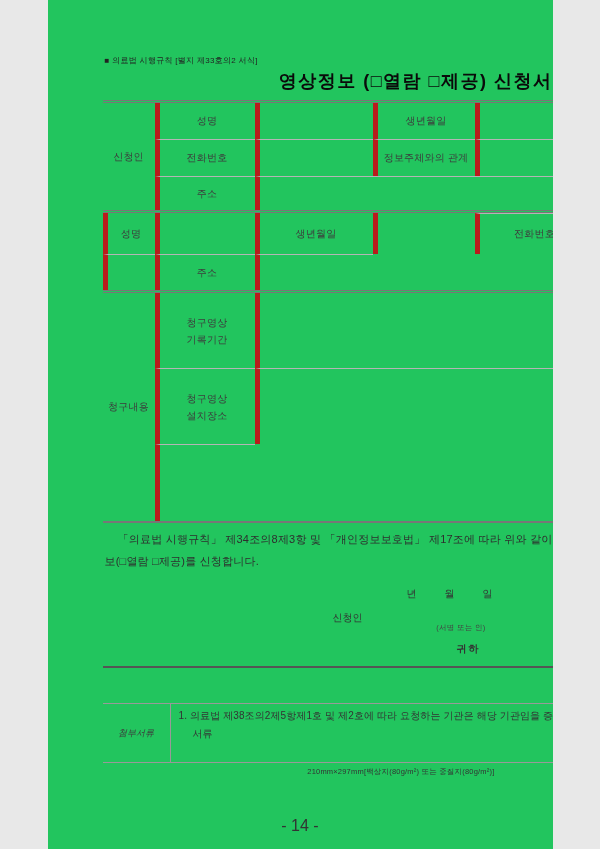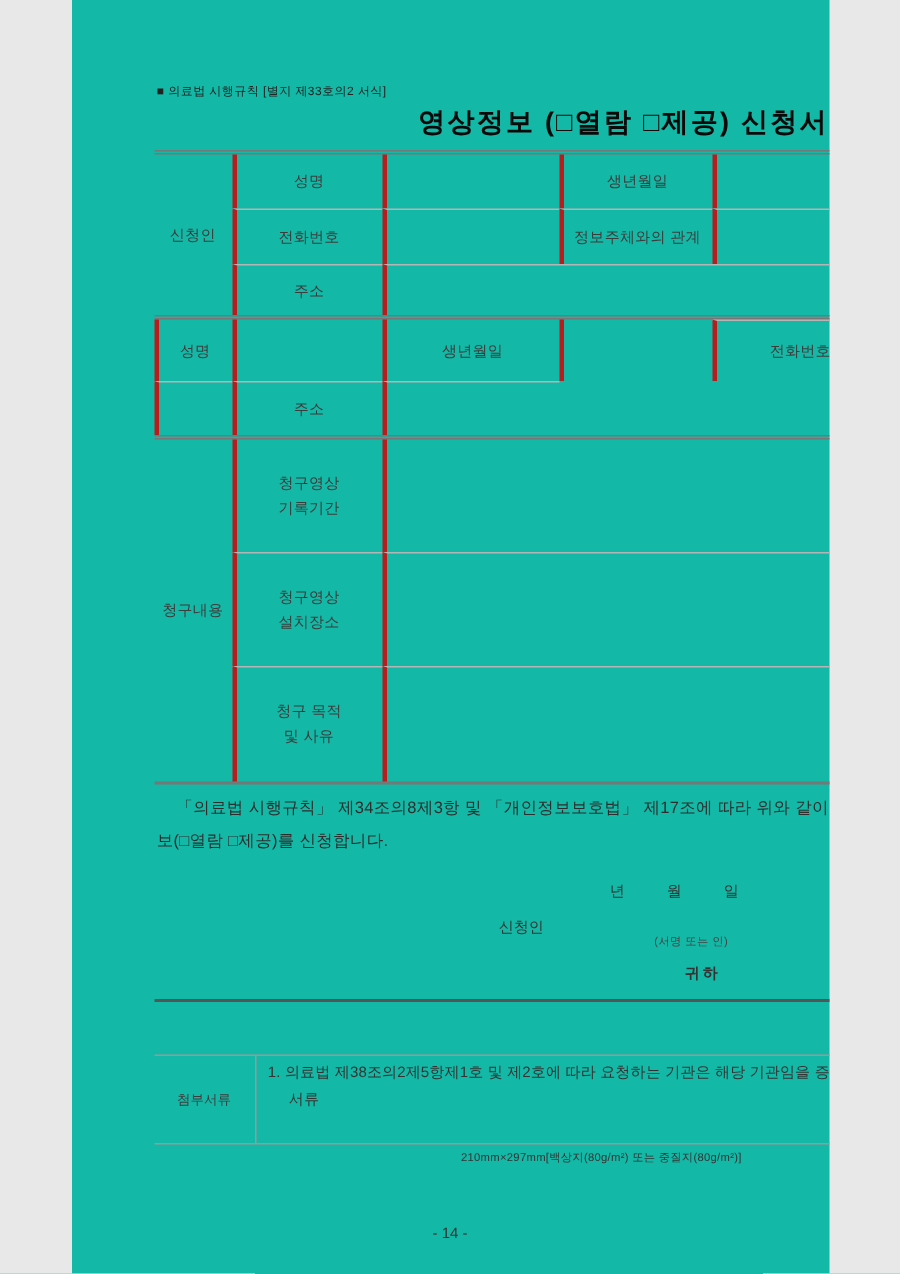--- a/index.html
+++ b/index.html
@@ -1,19 +1,19 @@
 <!DOCTYPE html>
 <html><head>
 <meta charset="utf-8">
 <style>
   * { margin:0; padding:0; box-sizing:border-box; }
   html,body { background:#e8e8e8; }
   body { font-family:"Liberation Sans","DejaVu Sans",sans-serif; }
   .page {
-    position:relative; width:505px; height:849px; background:#14b8a6;
+    position:relative; width:505px; height:849px; background:#22c55e;
     margin:0 auto; overflow:hidden; color:#333;
   }
   .header-note {
     position:absolute; left:57px; top:55px;
     font-size:8px; color:#222; letter-spacing:0.3px;
   }
   .doc-title {
     position:absolute; left:0; right:0; top:69px; text-align:right;
     font-size:18px; font-weight:bold; color:#0a0a0a; letter-spacing:1.5px;
   }
@@ -21,21 +21,21 @@
   .form-table { position:absolute; left:55px; top:100px; width:487px; }
   .sec { display:grid; border-top:3px double #777; }
   .sec-a { grid-template-columns:52px 100px 118px 102px 115px; grid-template-rows:36px 37px 34px; }
   .sec-b { grid-template-columns:52px 100px 118px 102px 115px; grid-template-rows:41px 36px; }
   .sec-c { grid-template-columns:52px 100px 335px; grid-template-rows:75px 76px 77px; border-bottom:2px solid #777; }
   .cell {
     display:flex; align-items:center; justify-content:center;
     font-size:10px; color:#3c3c3c; letter-spacing:0.2px; text-align:center;
   }
   .cell.value { justify-content:flex-start; padding-left:6px; }
-  .bl { border-left:3px solid #b91c1c; }
+  .bl { border-left:5px solid #b91c1c; }
   .bt { border-top:1px solid #b5b5b5; }
   .sec-label { grid-column:1; }
   .span3 { grid-row:1/4; }
   .span2 { grid-row:1/3; }
   .wide { grid-column:3/6; }
   .prelabel { white-space:pre-line; line-height:1.7; }
   
   .declaration {
     position:absolute; left:57px; top:528px; width:485px;
     font-size:11px; line-height:22px; color:#2e2e2e;
@@ -50,30 +50,30 @@
   .recipient { position:absolute; right:72px; top:642px; font-size:10px; color:#333; letter-spacing:2px;font-weight:bold; }
   .sig-rule { position:absolute; left:55px; top:666px; width:487px; border-top:2px solid #555; }
   
   .attachments {
     position:absolute; left:55px; top:703px; width:487px; height:60px;
     display:grid; grid-template-columns:67px 1fr;
     border-top:1px solid #999; border-bottom:1px solid #999;
   }
   .attachments .att-label {
     display:flex; align-items:center; justify-content:center;
-    font-size:9px; color:#3c3c3c;
+    font-size:9px; color:#3c3c3c;font-style:italic;
   }
   .attachments .att-items {
     border-left:1px solid #999; padding:3px 6px 3px 8px;
     font-size:10px; line-height:18px; color:#333;
   }
   .att-item { padding-left:14px; text-indent:-14px; text-align:justify; letter-spacing:0.1px; }
   
   .paper-note { position:absolute; right:58px; top:767px; font-size:7.5px; color:#333; letter-spacing:0.2px; }
-  .page-number { position:absolute; left:0; right:0; top:817px; text-align:center; font-size:10px; color:#333; }
+  .page-number { position:absolute; left:0; right:0; top:817px; text-align:center; font-size:16px; color:#333; }
 </style>
 </head>
 <body>
 
 <div class="page">
 
   <div class="header-note">■ 의료법 시행규칙 [별지 제33호의2 서식]</div>
 
   <div class="doc-title">영상정보 (□열람 □제공) 신청서</div>
 
@@ -105,22 +105,20 @@
     </div>
 
     <div class="sec sec-c">
       <div class="cell sec-label span3">청구내용</div>
       <div class="cell bl prelabel">청구영상
 기록기간</div>
       <div class="cell value bl"></div>
       <div class="cell bl bt prelabel">청구영상
 설치장소</div>
       <div class="cell value bl bt"></div>
-      <div class="cell bl bt prelabel">청구 목적
-및 사유</div>
       <div class="cell value bl bt"></div>
     </div>
 
   </div>
 
   <p class="declaration">「의료법 시행규칙」 제34조의8제3항 및 「개인정보보호법」 제17조에 따라 위와 같이 영상정보(□열람 □제공)를 신청합니다.</p>
 
   <div class="date-row">
     <span>년</span>
     <span>월</span>

